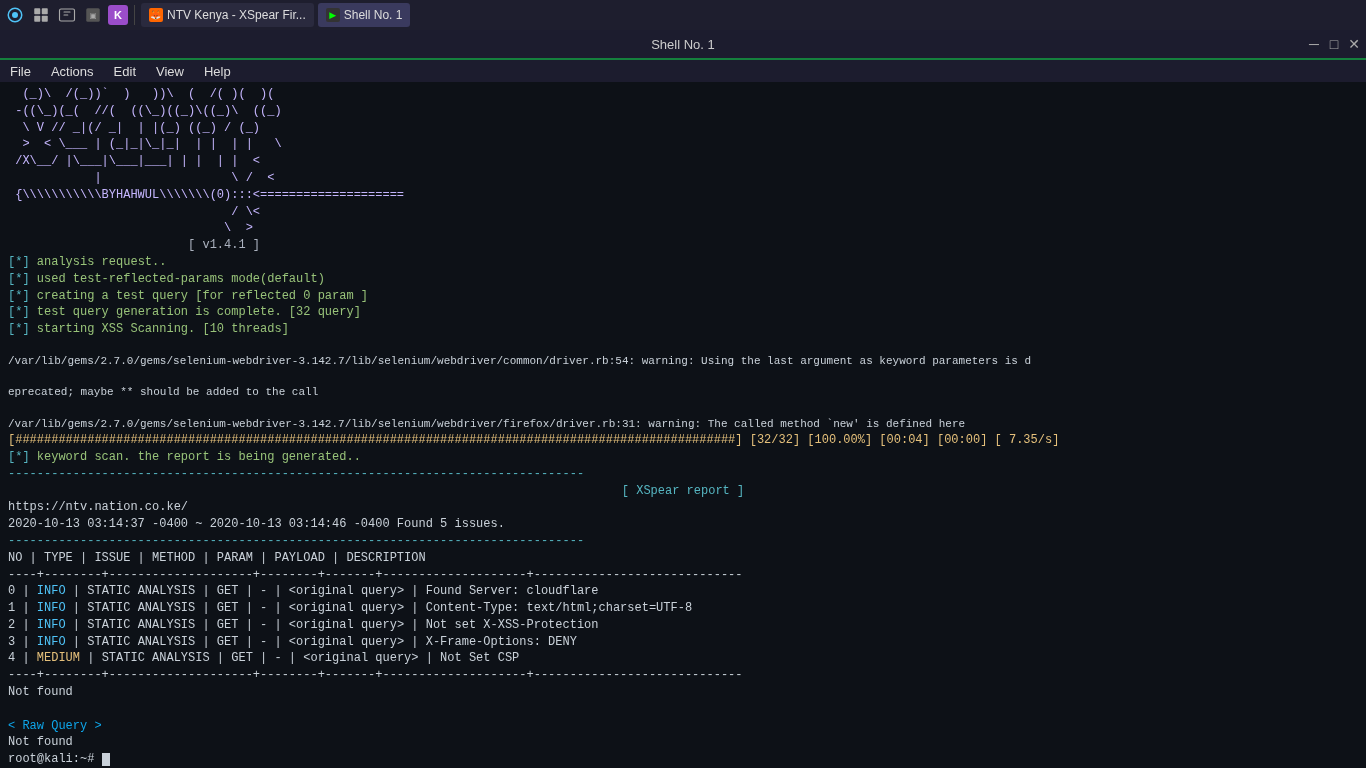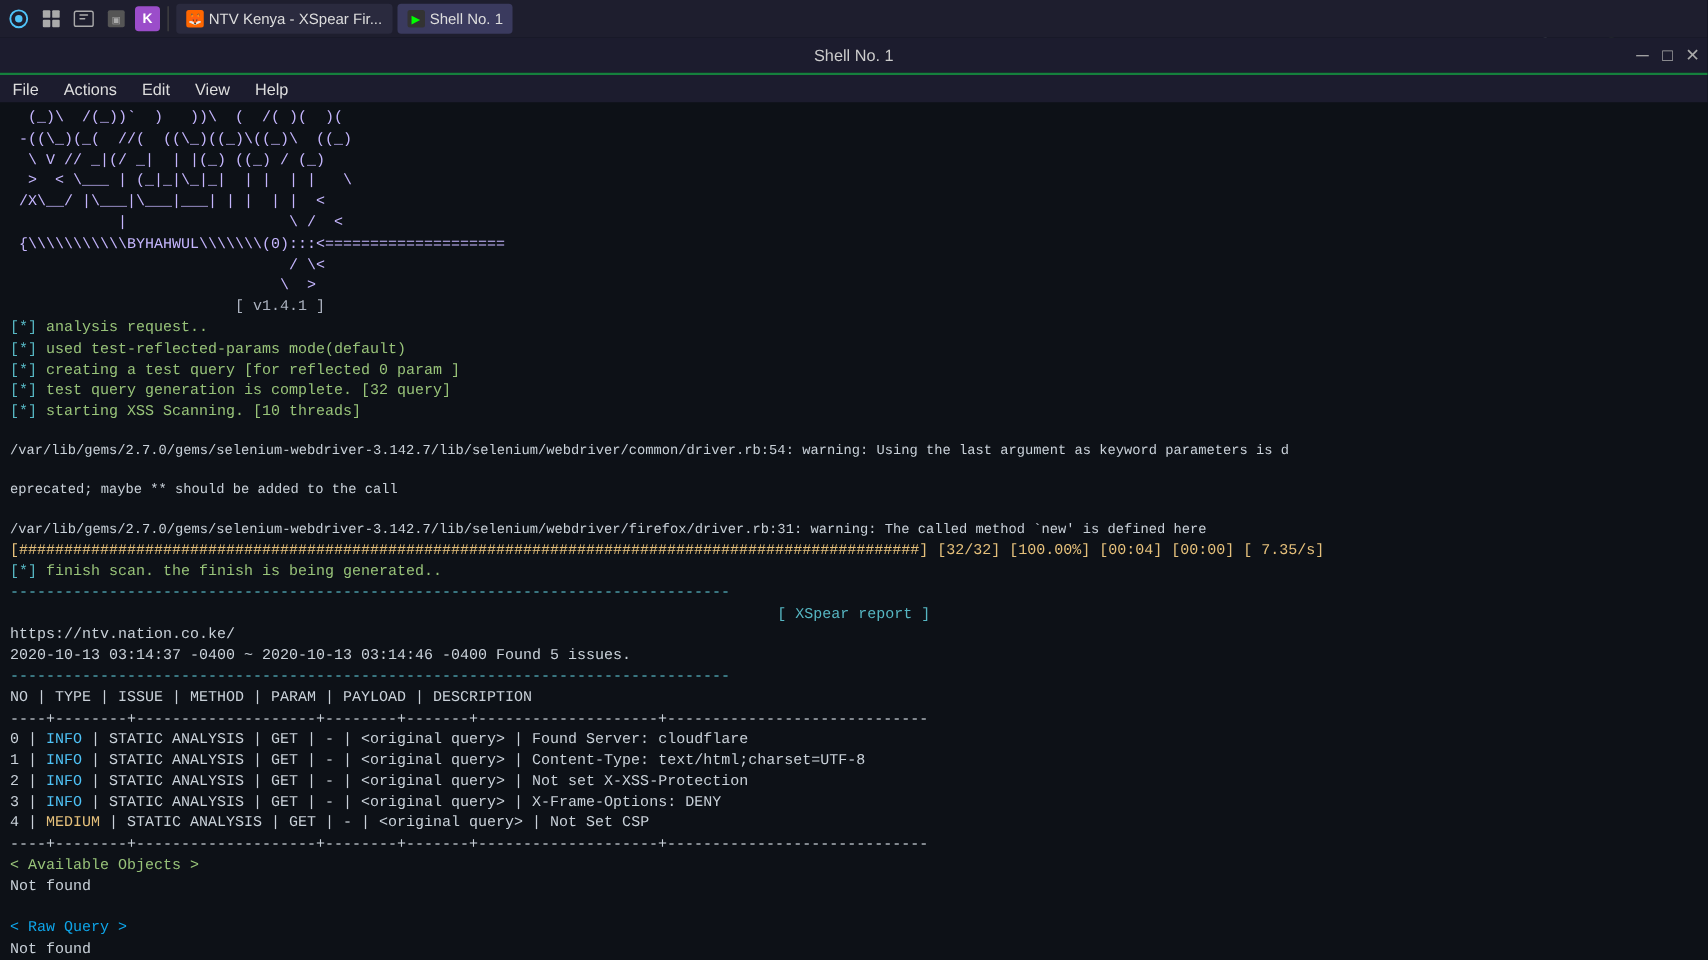--- a/index.html
+++ b/index.html
@@ -227,21 +227,21 @@
     <div class="line"><span class="star-bracket">[*]</span><span class="info-line"> used test-reflected-params mode(default)</span></div>
     <div class="line"><span class="star-bracket">[*]</span><span class="info-line"> creating a test query [for reflected 0 param ]</span></div>
     <div class="line"><span class="star-bracket">[*]</span><span class="info-line"> test query generation is complete. [32 query]</span></div>
     <div class="line"><span class="star-bracket">[*]</span><span class="info-line"> starting XSS Scanning. [10 threads]</span></div>
 
     <div class="line warn-line">/var/lib/gems/2.7.0/gems/selenium-webdriver-3.142.7/lib/selenium/webdriver/common/driver.rb:54: warning: Using the last argument as keyword parameters is d</div>
     <div class="line warn-line">eprecated; maybe ** should be added to the call</div>
     <div class="line warn-line">/var/lib/gems/2.7.0/gems/selenium-webdriver-3.142.7/lib/selenium/webdriver/firefox/driver.rb:31: warning: The called method `new' is defined here</div>
 
     <div class="line hash-line">[####################################################################################################] [32/32] [100.00%] [00:04] [00:00] [ 7.35/s]</div>
-    <div class="line"><span class="star-bracket">[*]</span><span class="info-line"> finish scan. the finish is being generated..</span></div>
+    <div class="line"><span class="star-bracket">[*]</span><span class="info-line"> keyword scan. the report is being generated..</span></div>
 
     <div>
       <div class="line report-box">--------------------------------------------------------------------------------</div>
       <div class="line" style="text-align:center;color:#56b6c2;">                                 [ XSpear report ]                              </div>
       <div class="line report-url">                                 https://ntv.nation.co.ke/</div>
       <div class="line report-time">          2020-10-13 03:14:37 -0400 ~ 2020-10-13 03:14:46 -0400 Found 5 issues.</div>
       <div class="line report-box">--------------------------------------------------------------------------------</div>
     </div>
 
     <div>
@@ -264,21 +264,20 @@
         <span class="table-plain"> 3  | </span><span class="table-info">INFO  </span><span class="table-plain"> | STATIC ANALYSIS    | GET    | -     | &lt;original query&gt;   | X-Frame-Options: DENY</span>
       </div>
 
       <div class="line">
         <span class="table-plain"> 4  | </span><span class="table-medium">MEDIUM</span><span class="table-plain"> | STATIC ANALYSIS    | GET    | -     | &lt;original query&gt;   | Not Set CSP</span>
       </div>
       <div class="line table-header">----+--------+--------------------+--------+-------+--------------------+-----------------------------</div>
     </div>
 
     <div>
-      <div class="line"><span class="avail-label">&lt; Available Objects &gt;</span></div>
       <div class="line table-plain">Not found</div>
     </div>
 
     <div class="line">&nbsp;</div>
 
     <div>
       <div class="line"><span class="raw-label">&lt; Raw Query &gt;</span></div>
       <div class="line table-plain">Not found</div>
     </div>
 

